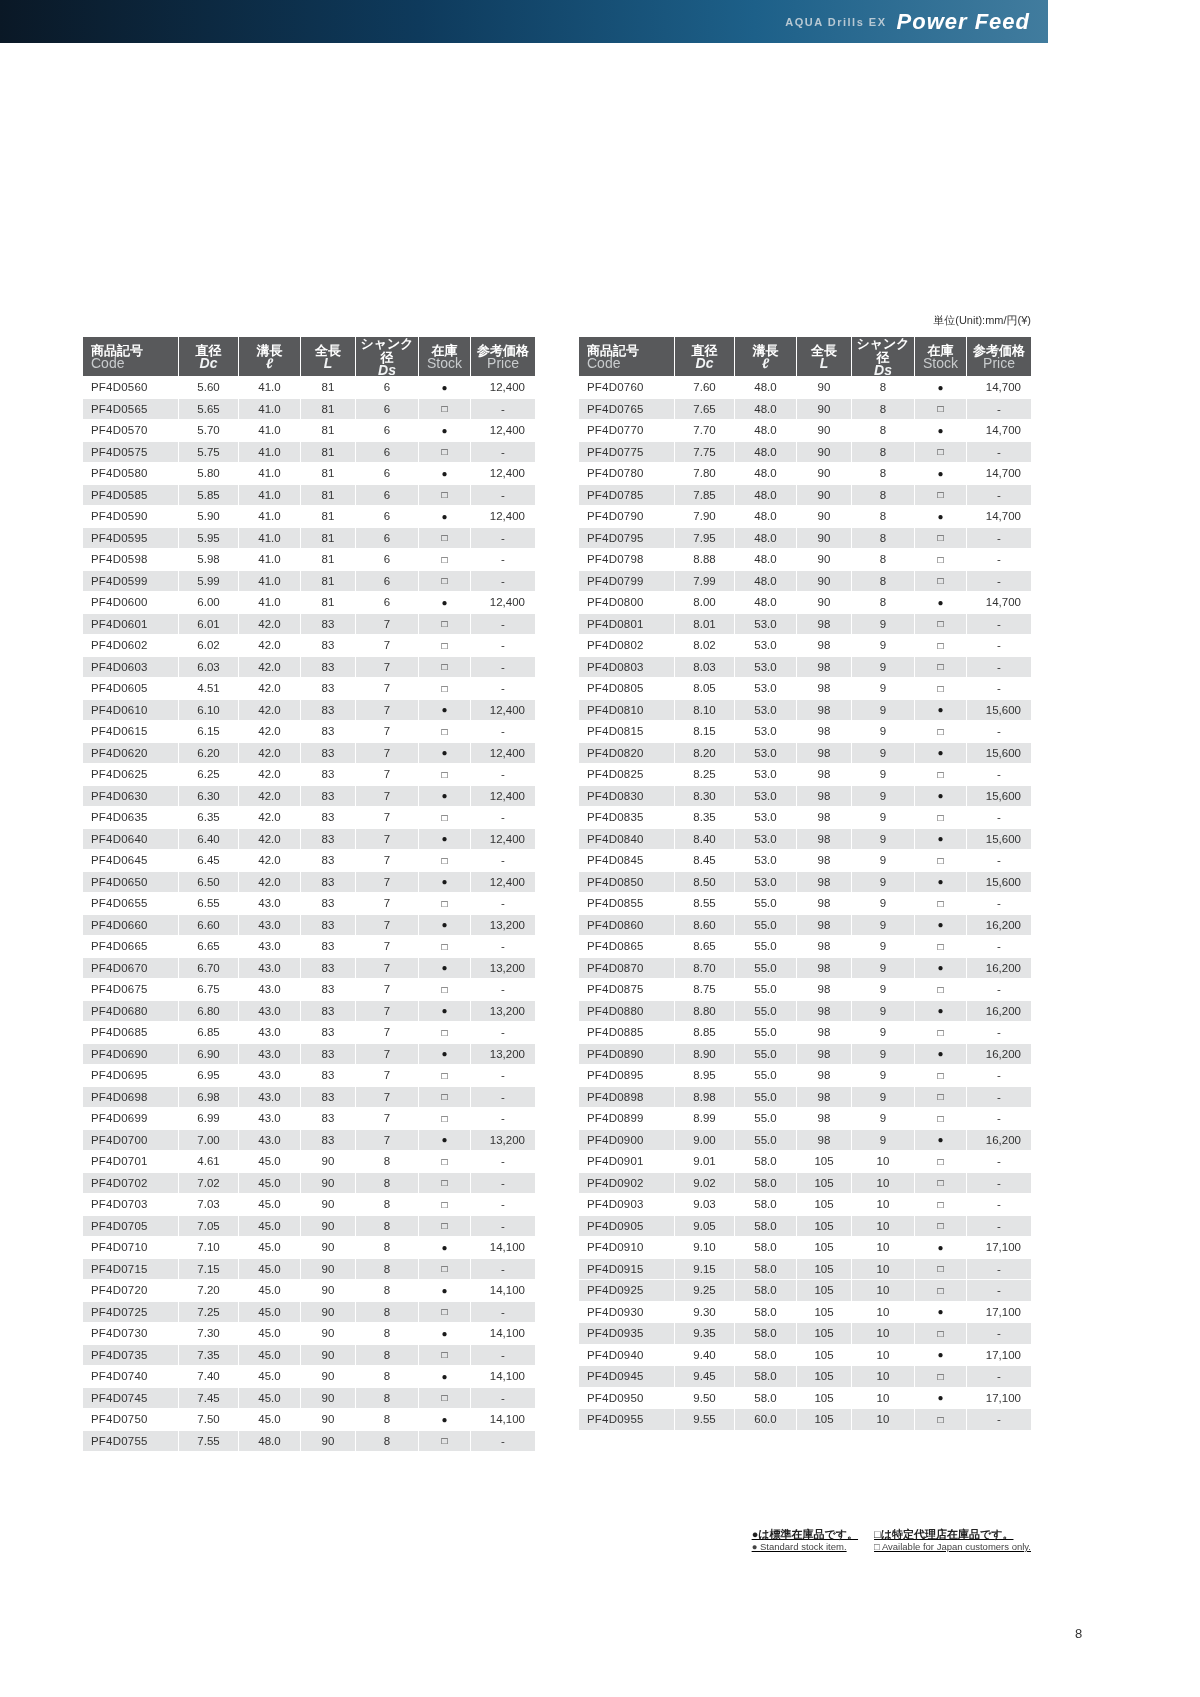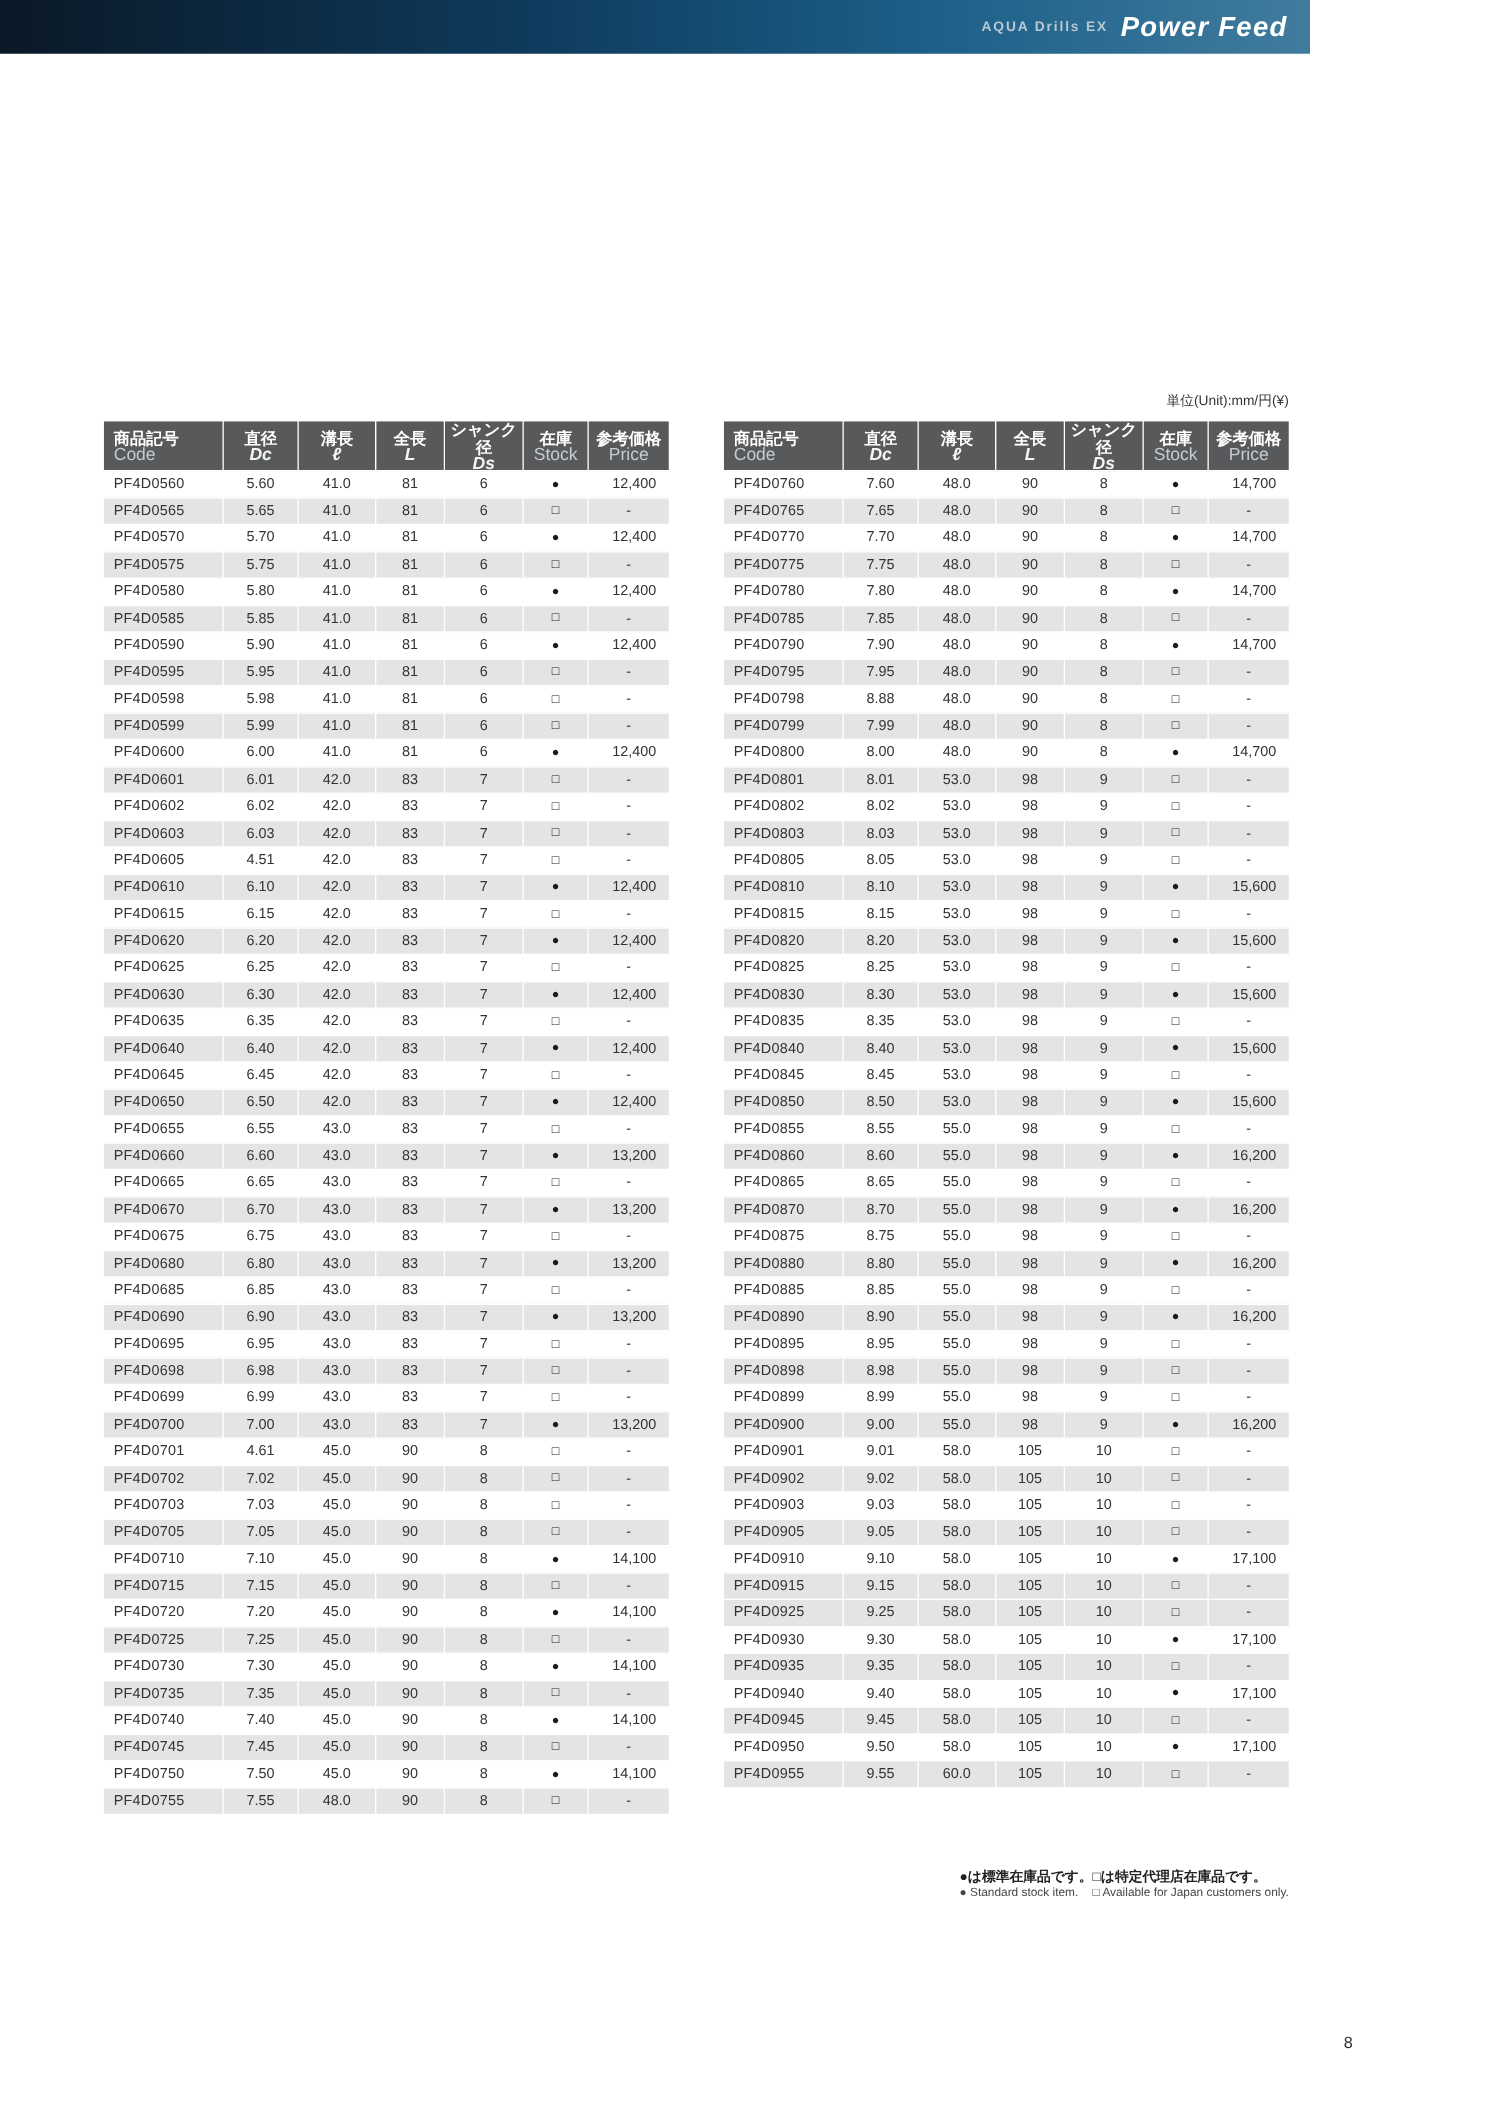--- a/index.html
+++ b/index.html
@@ -44,22 +44,22 @@
     white-space:nowrap;
   }
   .tbl tr.even td{background:#ffffff;}
   .tbl tr.odd td{background:#e3e4e5;}
   .tbl td.c-code{text-align:left;padding-left:8px;letter-spacing:0.2px;}
   .tbl td.c-stock{font-size:10px;color:#1a1a1a;}
   .tbl td.c-price{text-align:right;padding-right:10px;}
   .tbl td.c-dash{text-align:center;}
   
   .legend{
-    position:absolute;left:578px;top:1496px;width:453px;
-    display:flex;justify-content:flex-end;gap:0;
+    position:absolute;left:578px;top:1528px;width:453px;
+    display:flex;justify-content:flex-end;gap:16px;text-decoration:underline;
   }
   .legend .item{text-align:left;}
   .legend .jp{font-size:11px;font-weight:bold;color:#222222;line-height:13px;}
   .legend .en{font-size:9.5px;color:#444444;line-height:12px;}
   
   .page-number{
     position:absolute;left:1075px;top:1626px;font-size:13px;color:#333333;
   }
 </style>
 </head>

